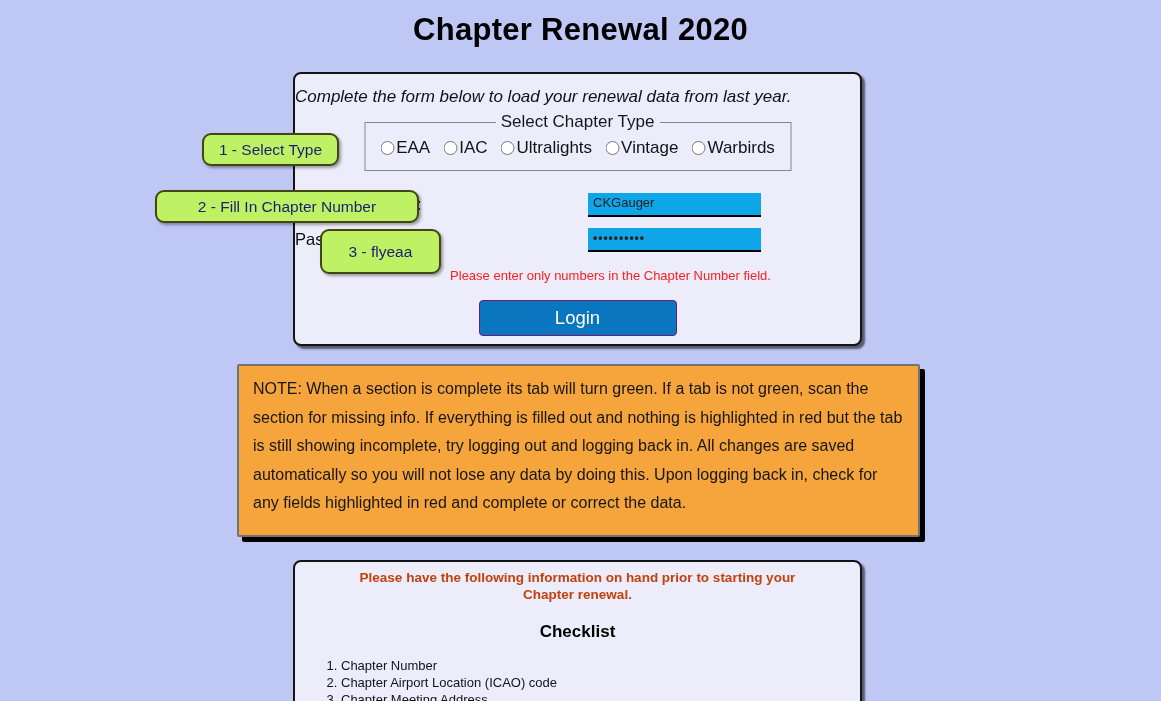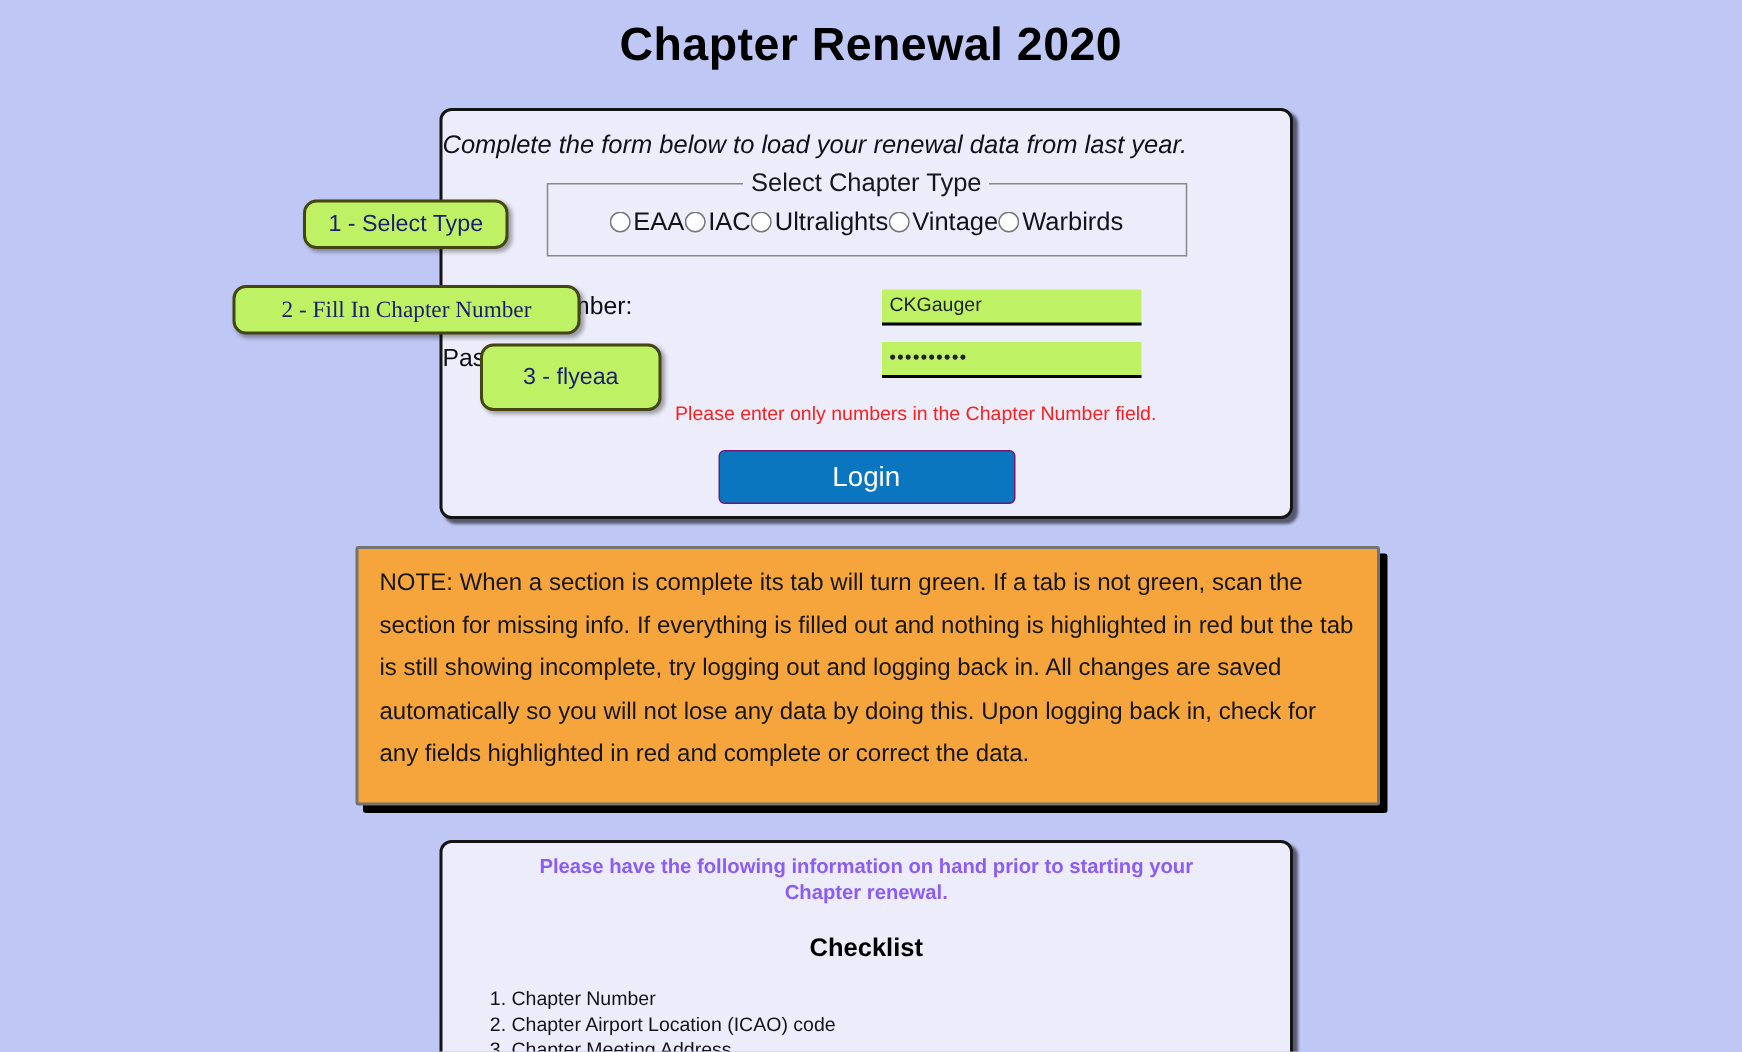--- a/index.html
+++ b/index.html
@@ -28,35 +28,35 @@
   }
   fieldset.chapter-type {
     position:absolute; top:38px; left:50%; transform:translateX(-50%);
     width:427px; border:1px solid #888; padding:4px 8px 12px;
     background:transparent;
   }
   fieldset.chapter-type legend {
     margin:0 auto; padding:0 5px; font-size:17px; color:#16161e; text-align:center;
   }
   .radio-row {
-    display:flex; justify-content:center; align-items:center; 
+    display:flex; justify-content:center; align-items:center; gap:13px;
     font-size:17px; margin-top:2px; color:#121218;
   }
   .radio-opt { display:flex; align-items:center; }
   .radio-opt input { width:14px; height:14px; margin:0 2px 0 0; }
   .field-row { position:absolute; left:0; width:100%; height:25px; }
   .row-chapter { top:119px; }
   .row-passcode { top:154px; }
   .field-label {
     position:absolute; left:0; top:2px; width:285px; 
     font-size:16.5px; color:#0d0d16;
   }
   .field-input {
     position:absolute; left:293px; top:0; width:173px; height:24px;
-    background:#bef264; border:none; border-bottom:2px solid #000;
+    background:#0ea5e9; border:none; border-bottom:2px solid #000;
     font-family:"Liberation Sans", sans-serif; font-size:13px; color:#222;
     padding:2px 5px 5px; outline:none; border-radius:0;
   }
   .passcode-input { font-size:12px; letter-spacing:1px; font-weight:bold; }
   .validation-message {
     position:absolute; top:194px; left:33px; width:100%; text-align:center;
     font-size:13px; color:#fb2020;
   }
   .login-button {
     position:absolute; top:226px; left:50%; transform:translateX(-50%);
@@ -65,32 +65,32 @@
     color:#ffffff; font-size:18.5px; font-family:"Liberation Sans", sans-serif;
     cursor:pointer;
   }
   .step-label {
     position:absolute; background:#bef264; border:2px solid #454514;
     border-radius:9px; color:#1d1d70; font-size:15.5px;
     display:flex; align-items:center; justify-content:center;
     box-shadow:2px 2px 3px rgba(0,0,0,0.35); white-space:nowrap;
   }
   .step-1 { left:202px; top:133px; width:137px; height:33px; }
-  .step-2 { left:155px; top:190px; width:232px; height:33px;font-family:Liberation Serif, serif; }
+  .step-2 { left:155px; top:190px; width:264px; height:33px; }
   .step-3 { left:320px; top:229px; width:121px; height:45px; }
   .note-box {
     position:absolute; left:237px; top:364px; width:683px; height:173px;
     background:#f6a53c; border:2px solid #737373; border-radius:2px;
     box-shadow:5px 5px 0 #000000;
     padding:9px 14px; font-size:16px; line-height:28.5px; color:#161616;
   }
   .checklist-panel { left:293px; top:560px; width:569px; height:178px; padding-top:7px; }
   .checklist-intro {
     margin:0 auto; width:450px; text-align:center;
-    font-size:13.5px; font-weight:bold; line-height:17px; color:#8b5cf6;
+    font-size:13.5px; font-weight:bold; line-height:17px; color:#c2410c;
   }
   .checklist-heading {
     margin-top:19px; text-align:center; font-size:17px; font-weight:bold; color:#000;
   }
   .checklist-items {
     margin:15px 0 0 30px; font-size:13px; line-height:17px; color:#13131c;
     padding-left:16px; list-style:decimal;
   }
 </style>
 </head>

